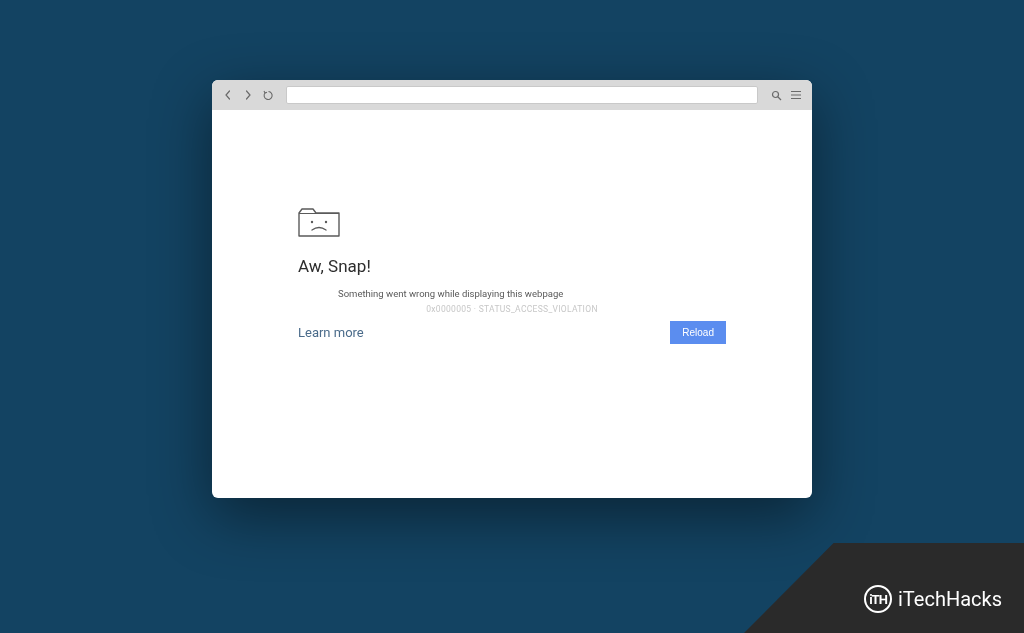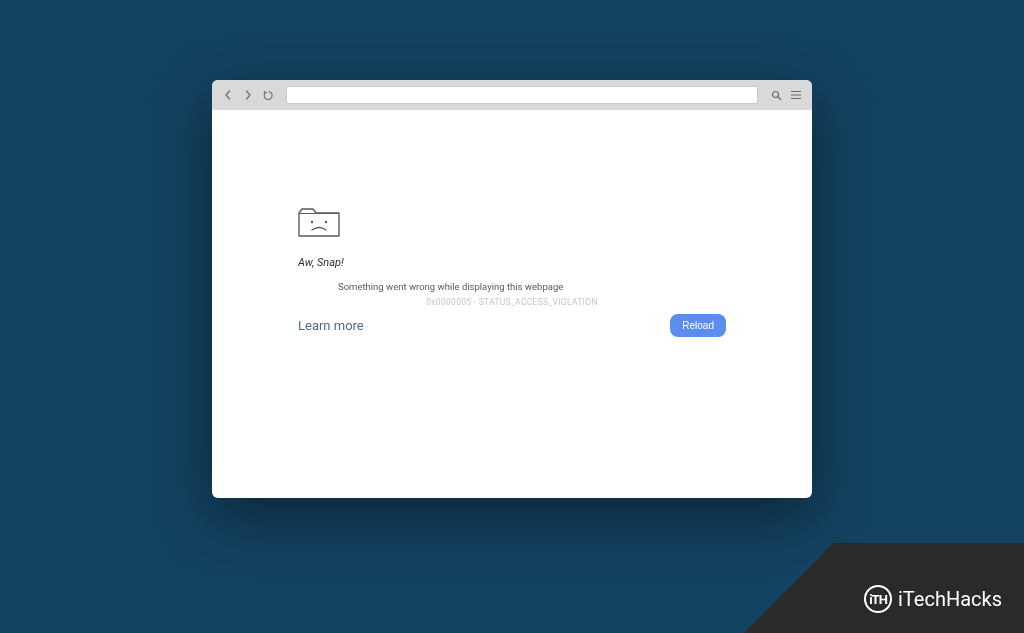--- a/index.html
+++ b/index.html
@@ -64,25 +64,24 @@
     }
     .content-area {
       padding: 96px 86px 0 86px;
     }
     .sad-folder {
       width: 42px;
       height: 32px;
       margin-bottom: 18px;
     }
     .error-title {
-      font-size: 11px;
+      font-size: 17px;
       font-weight: 400;
       color: #2d2d2d;
       margin-bottom: 12px;
-      font-style: italic;
     }
     .error-message {
       font-size: 9.5px;
       color: #5a5a5a;
       margin-bottom: 5px;
       margin-left: 40px;
     }
     .error-code {
       font-size: 8.5px;
       color: #c7c7c7;
@@ -100,21 +99,21 @@
       font-size: 13px;
       color: #4a6b8a;
       cursor: pointer;
     }
     .reload-btn {
       background: #5b8def;
       color: #ffffff;
       border: none;
       padding: 6px 12px;
       font-size: 10px;
-      border-radius: 8px;
+      border-radius: 0;
       cursor: pointer;
     }
     .watermark-bg {
       position: absolute;
       right: 0;
       bottom: 0;
       width: 280px;
       height: 90px;
       background: #2a2a2a;
       clip-path: polygon(32% 0, 100% 0, 100% 100%, 0 100%);

